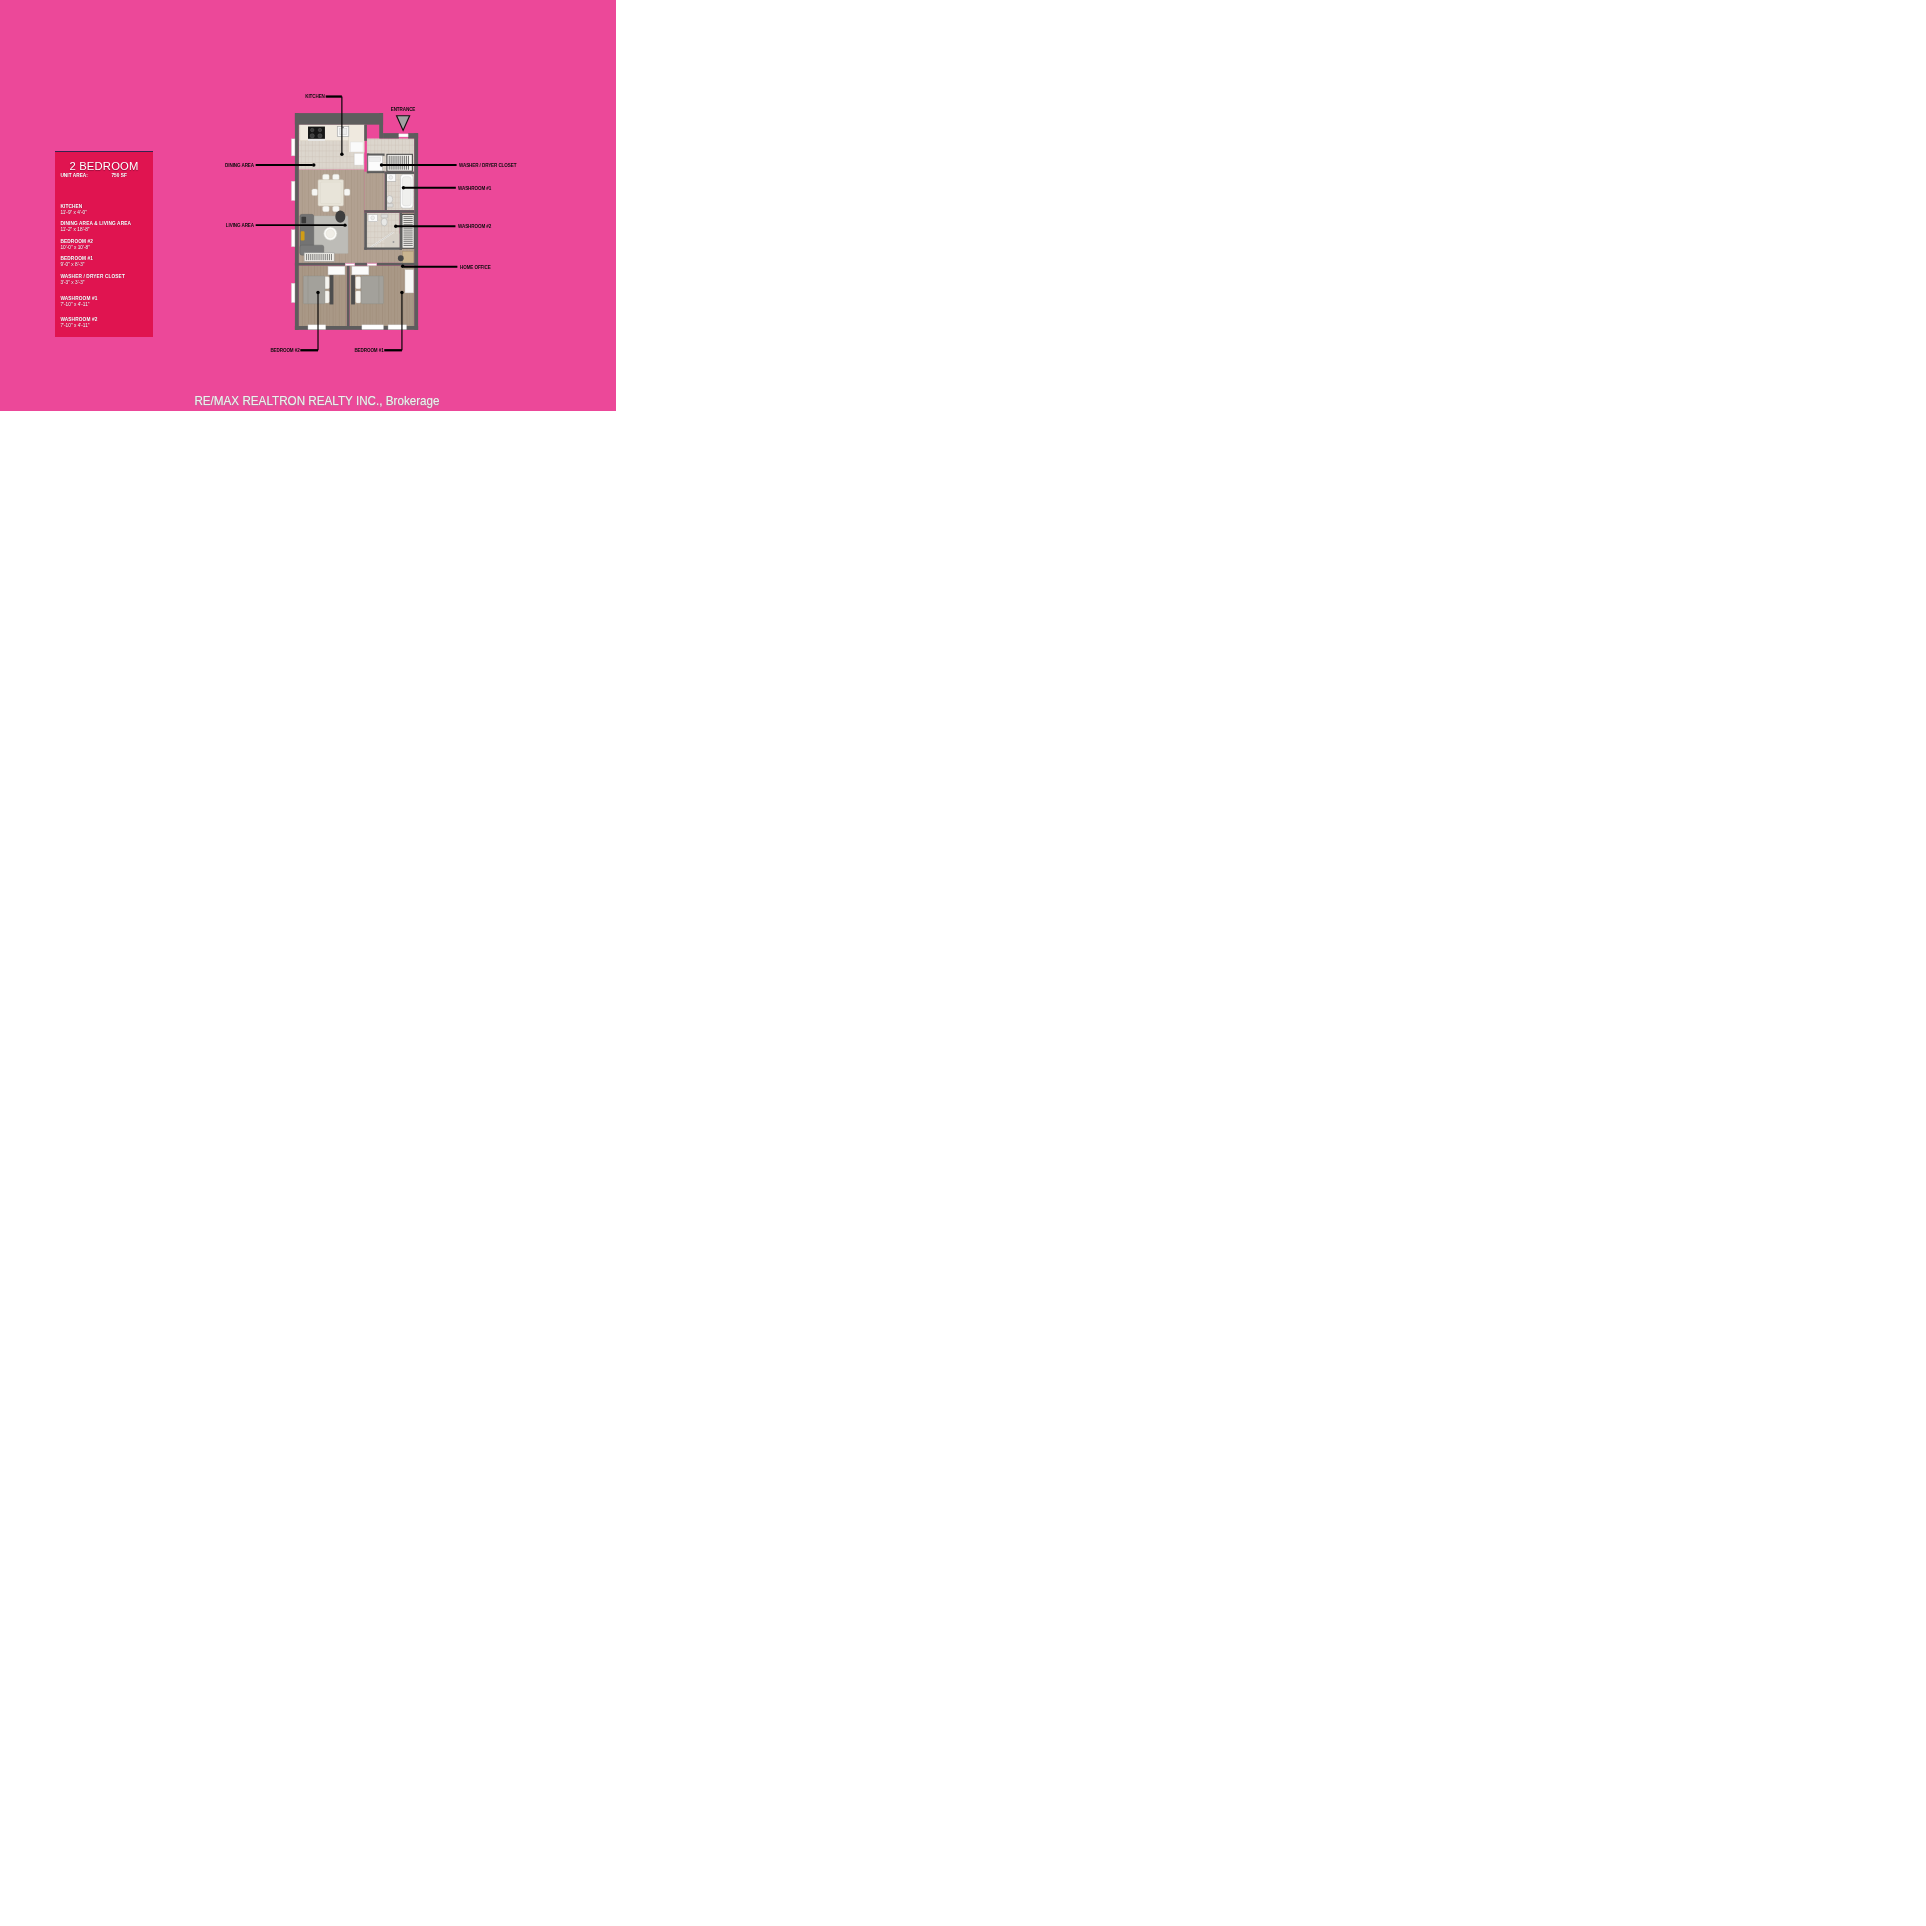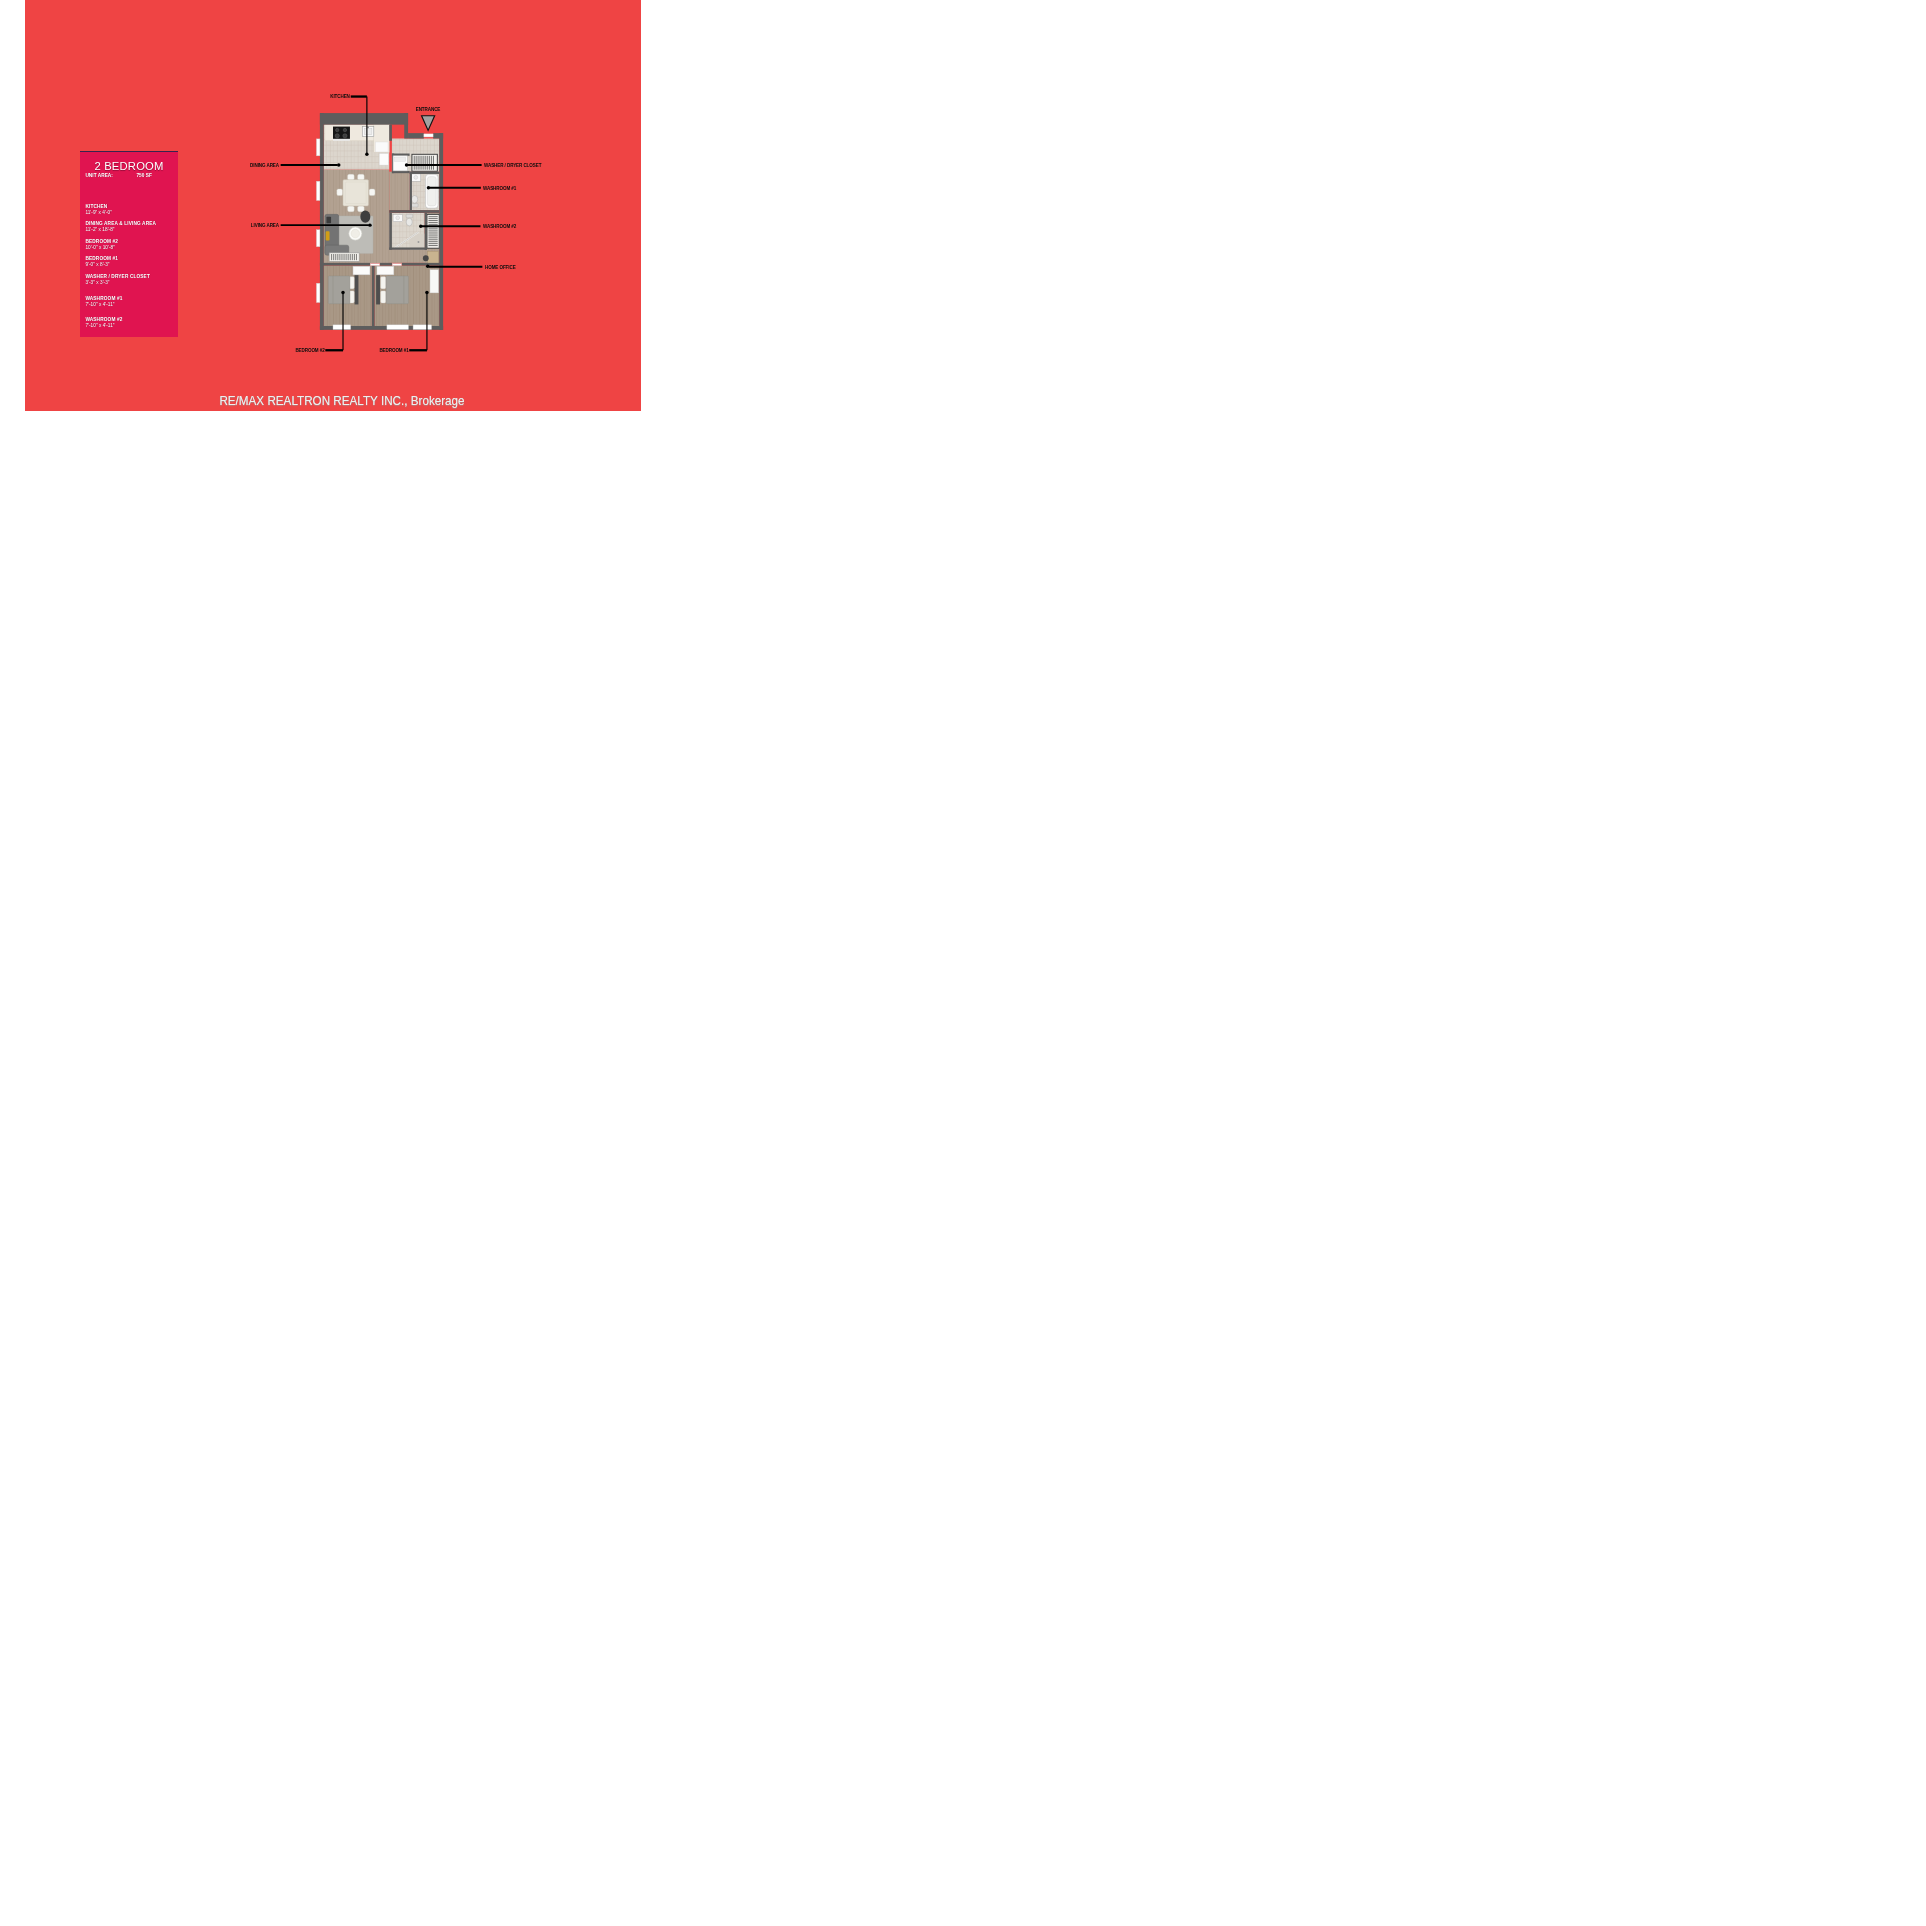--- a/index.html
+++ b/index.html
@@ -1,17 +1,17 @@
 <!DOCTYPE html>
 <html style="font-size:6.2px"><head>
 <meta charset="utf-8">
 <style>
   html,body{margin:0;padding:0;background:#ffffff;}
   body{font-family:"Liberation Sans", sans-serif;}
-  .canvas{position:relative;width:616px;height:411px;background:#ef4444;overflow:hidden;margin-left:25px;}
+  .canvas{position:relative;width:616px;height:411px;background:#ec4899;overflow:hidden;}
   svg{position:absolute;left:0;top:0;}
 
   
   .panel{
     position:absolute;left:55px;top:151px;width:98px;height:186px;
     background:#e01450;border-top:1.2px solid #37234e;box-sizing:border-box;
     color:#ffffff;
   }
   .panel-title{
     position:absolute;left:0;right:0;top:7px;text-align:center;

